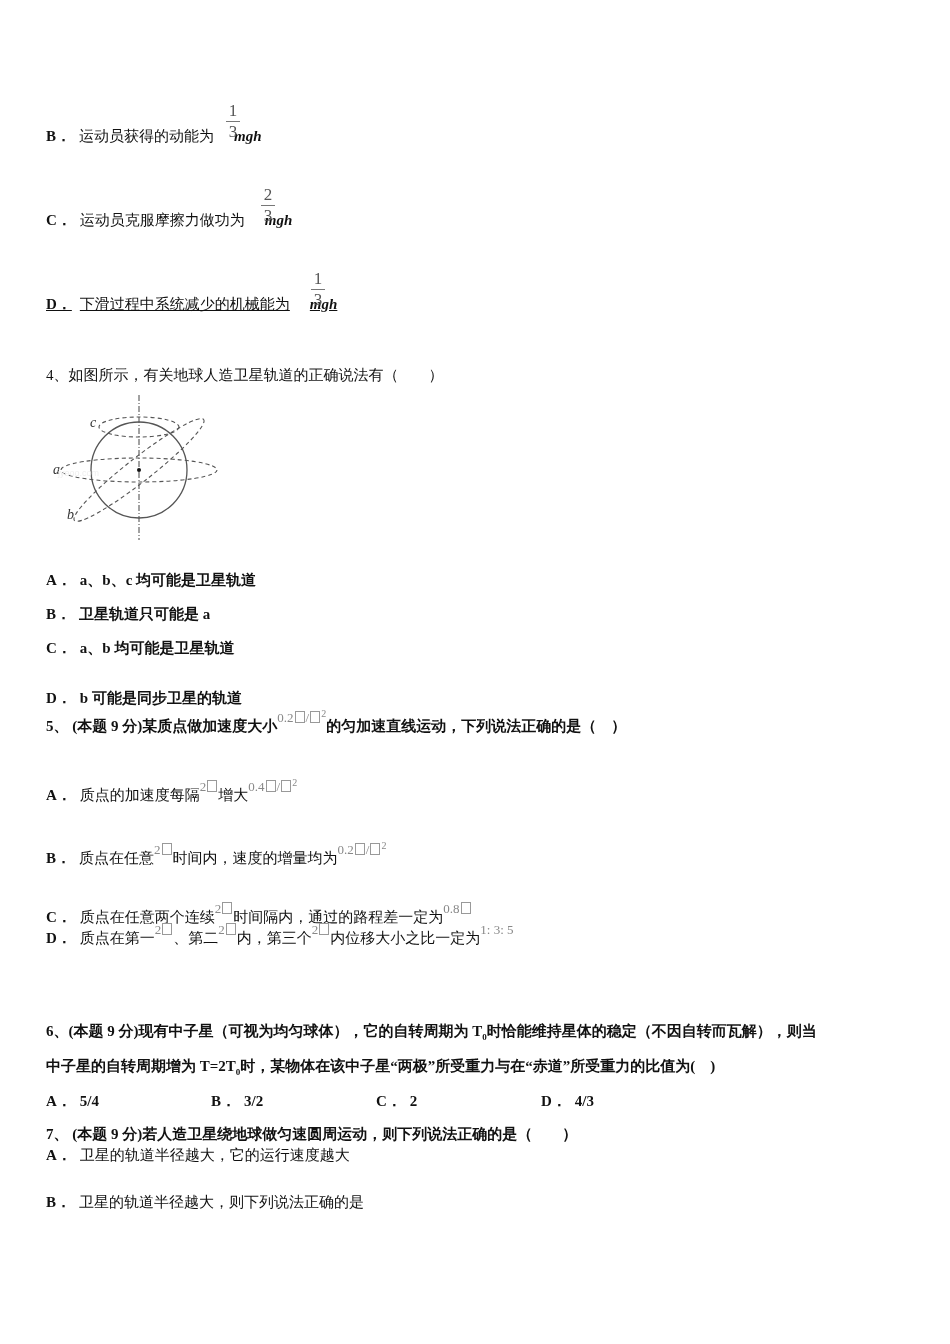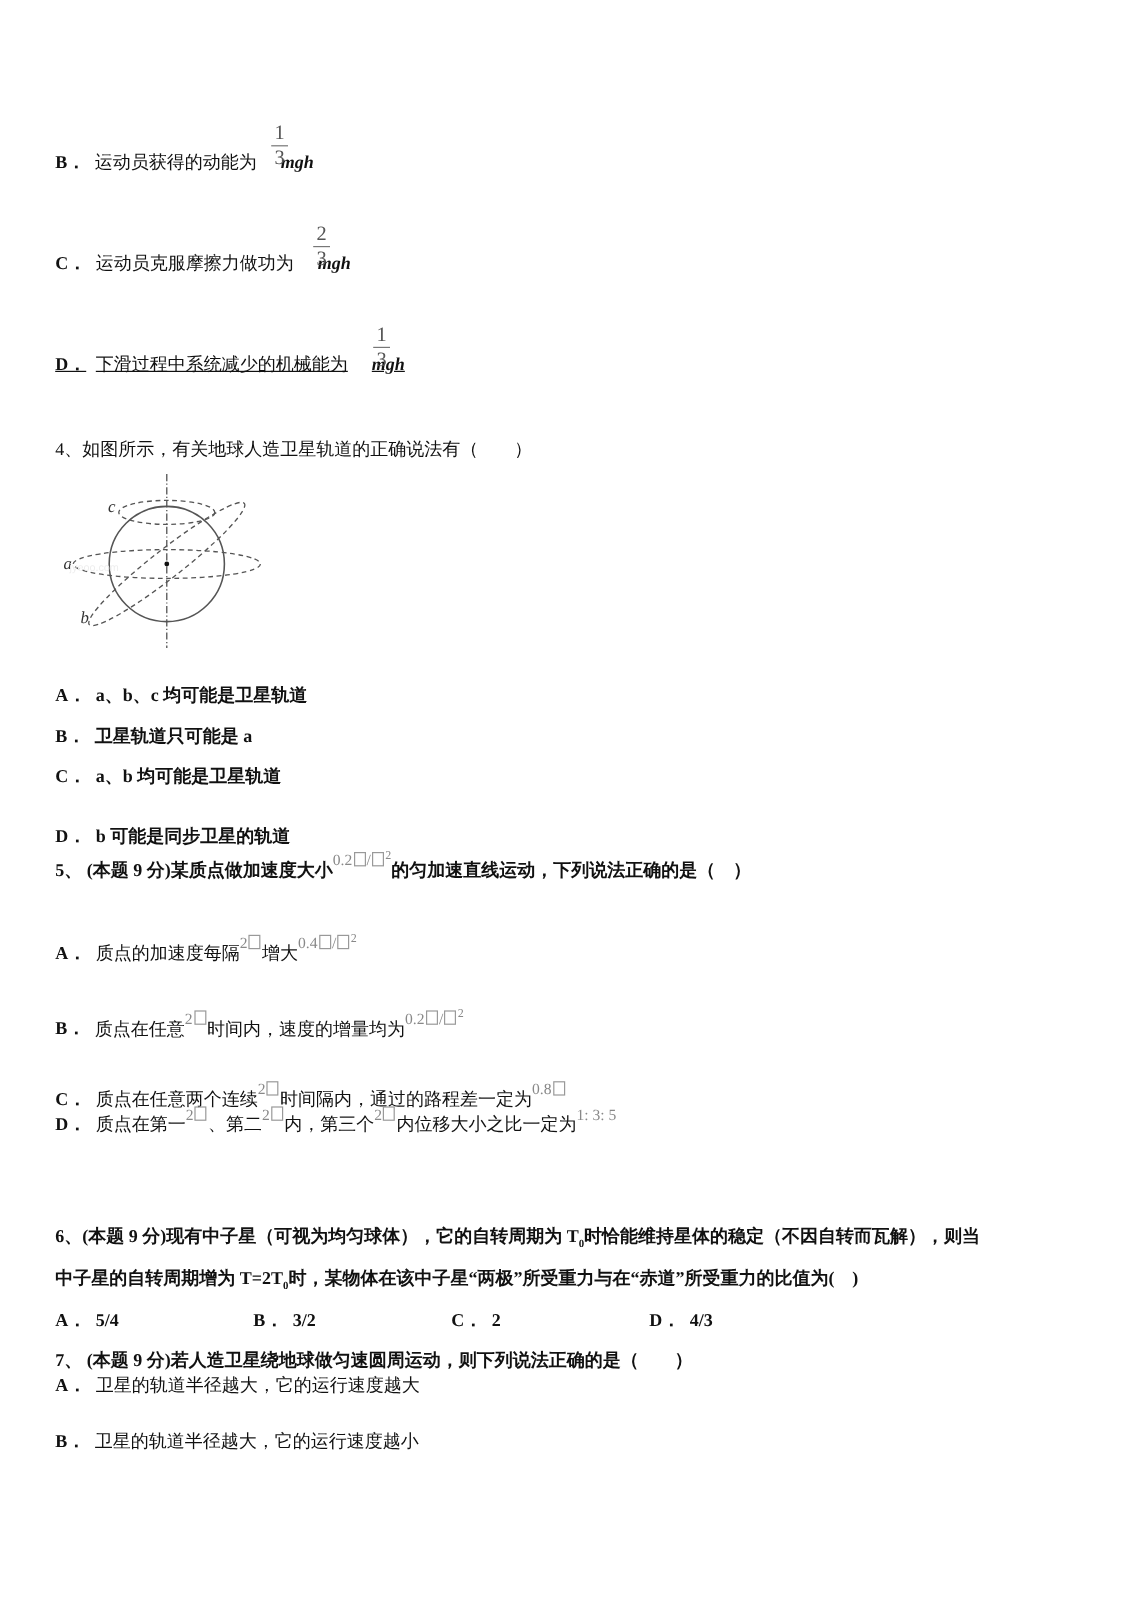--- a/index.html
+++ b/index.html
@@ -165,14 +165,14 @@
 </div>
 <div class="line bold choices-row" style="top:1091px;">
   <span class="choice"><span class="opt-letter">A．</span><span>5/4</span></span><span class="choice"><span class="opt-letter">B．</span><span>3/2</span></span><span class="choice"><span class="opt-letter">C．</span><span>2</span></span><span class="choice"><span class="opt-letter">D．</span><span>4/3</span></span>
 </div>
 
 <div class="line bold" style="top:1124px;">7、 (本题 9 分)若人造卫星绕地球做匀速圆周运动，则下列说法正确的是（　　）</div>
 <div class="line" style="top:1128px;margin-top:17px;">
   <span class="opt-letter">A．</span><span>卫星的轨道半径越大，它的运行速度越大</span>
 </div>
 <div class="line" style="top:1192px;">
-  <span class="opt-letter">B．</span><span>卫星的轨道半径越大，它的运行速度越小</span>
+  <span class="opt-letter">B．</span><span>卫星的轨道半径越大，则下列说法正确的是</span>
 </div>
 
 </body></html>

